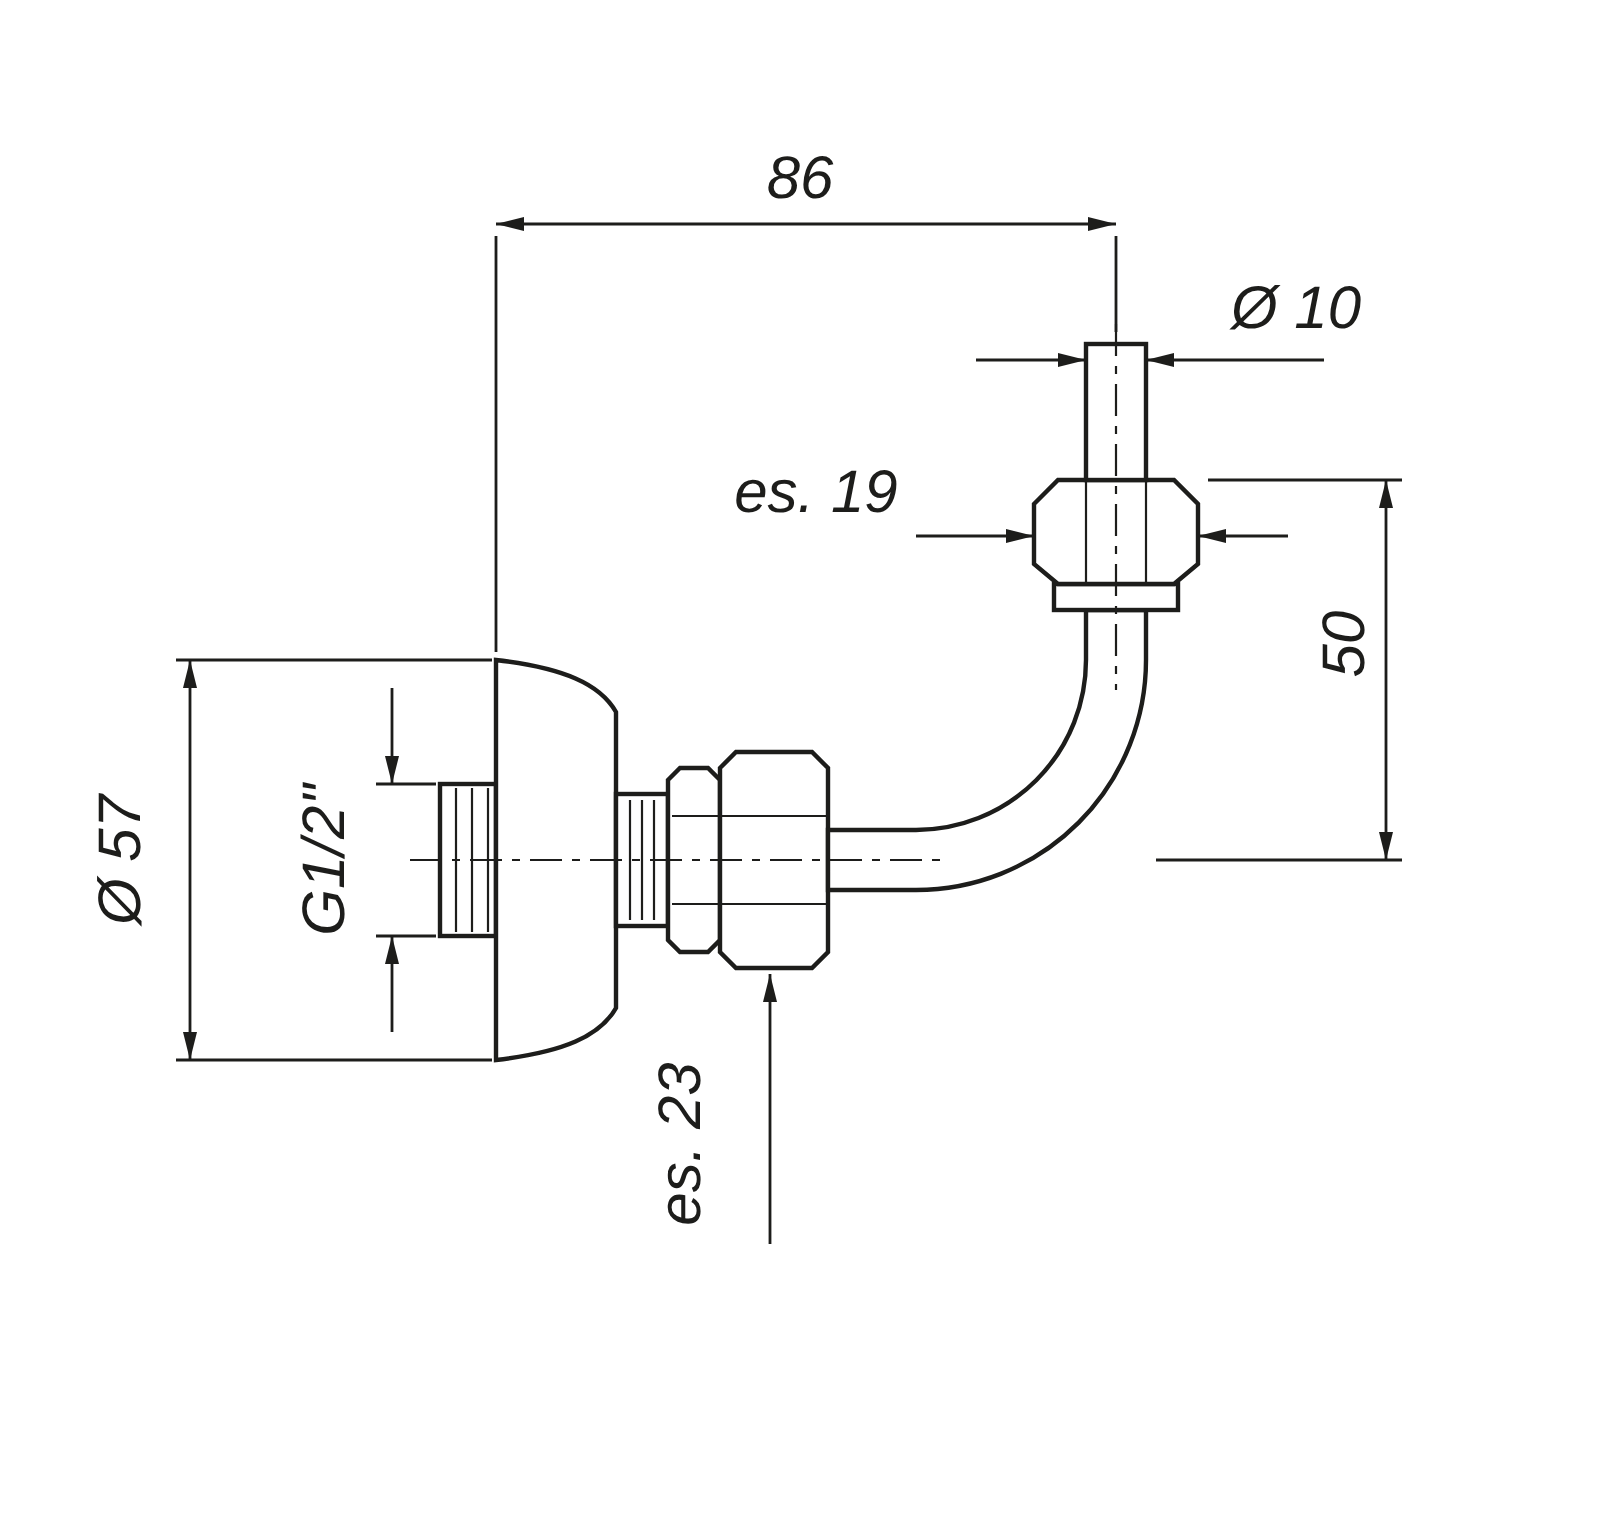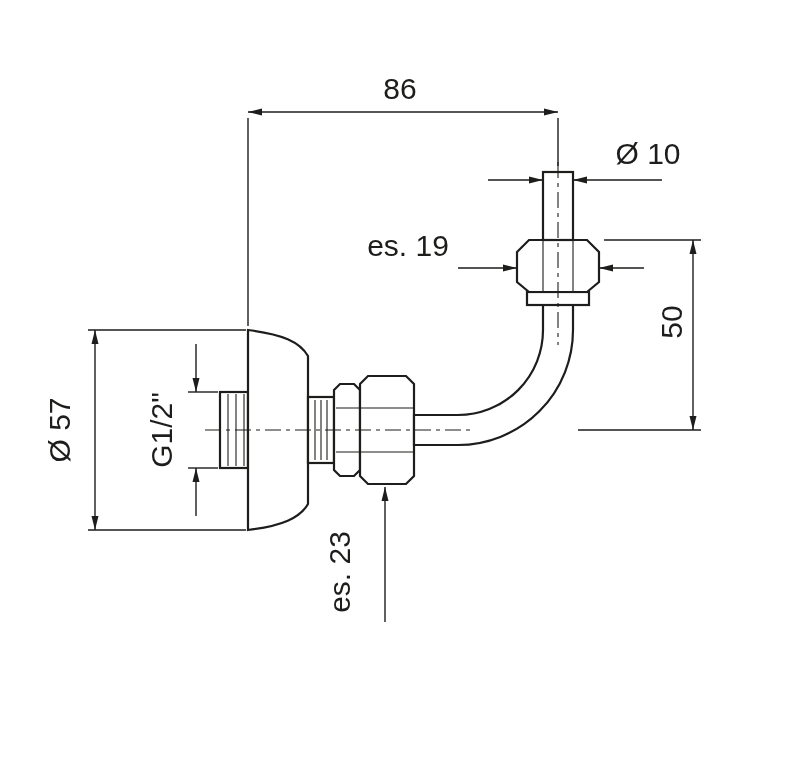--- a/index.html
+++ b/index.html
@@ -8,20 +8,21 @@
     background: #ffffff;
     width: 800px;
     height: 768px;
     overflow: hidden;
   }
   .stage {
     position: relative;
     width: 800px;
     height: 768px;
     background: #ffffff;
+    font-style: italic;
   }
   svg text {
     font-family: "Liberation Sans", "DejaVu Sans", sans-serif;
     font-size: 30px;
     fill: #1d1d1b;
   }
   .body-line { stroke: #1d1d1b; stroke-width: 2.2; fill: #ffffff; }
   .detail    { stroke: #1d1d1b; stroke-width: 1.1; fill: none; }
   .dim       { stroke: #1d1d1b; stroke-width: 1.4; fill: none; }
   .center    { stroke: #1d1d1b; stroke-width: 1.1; fill: none; stroke-dasharray: 16 5 4 5; }

